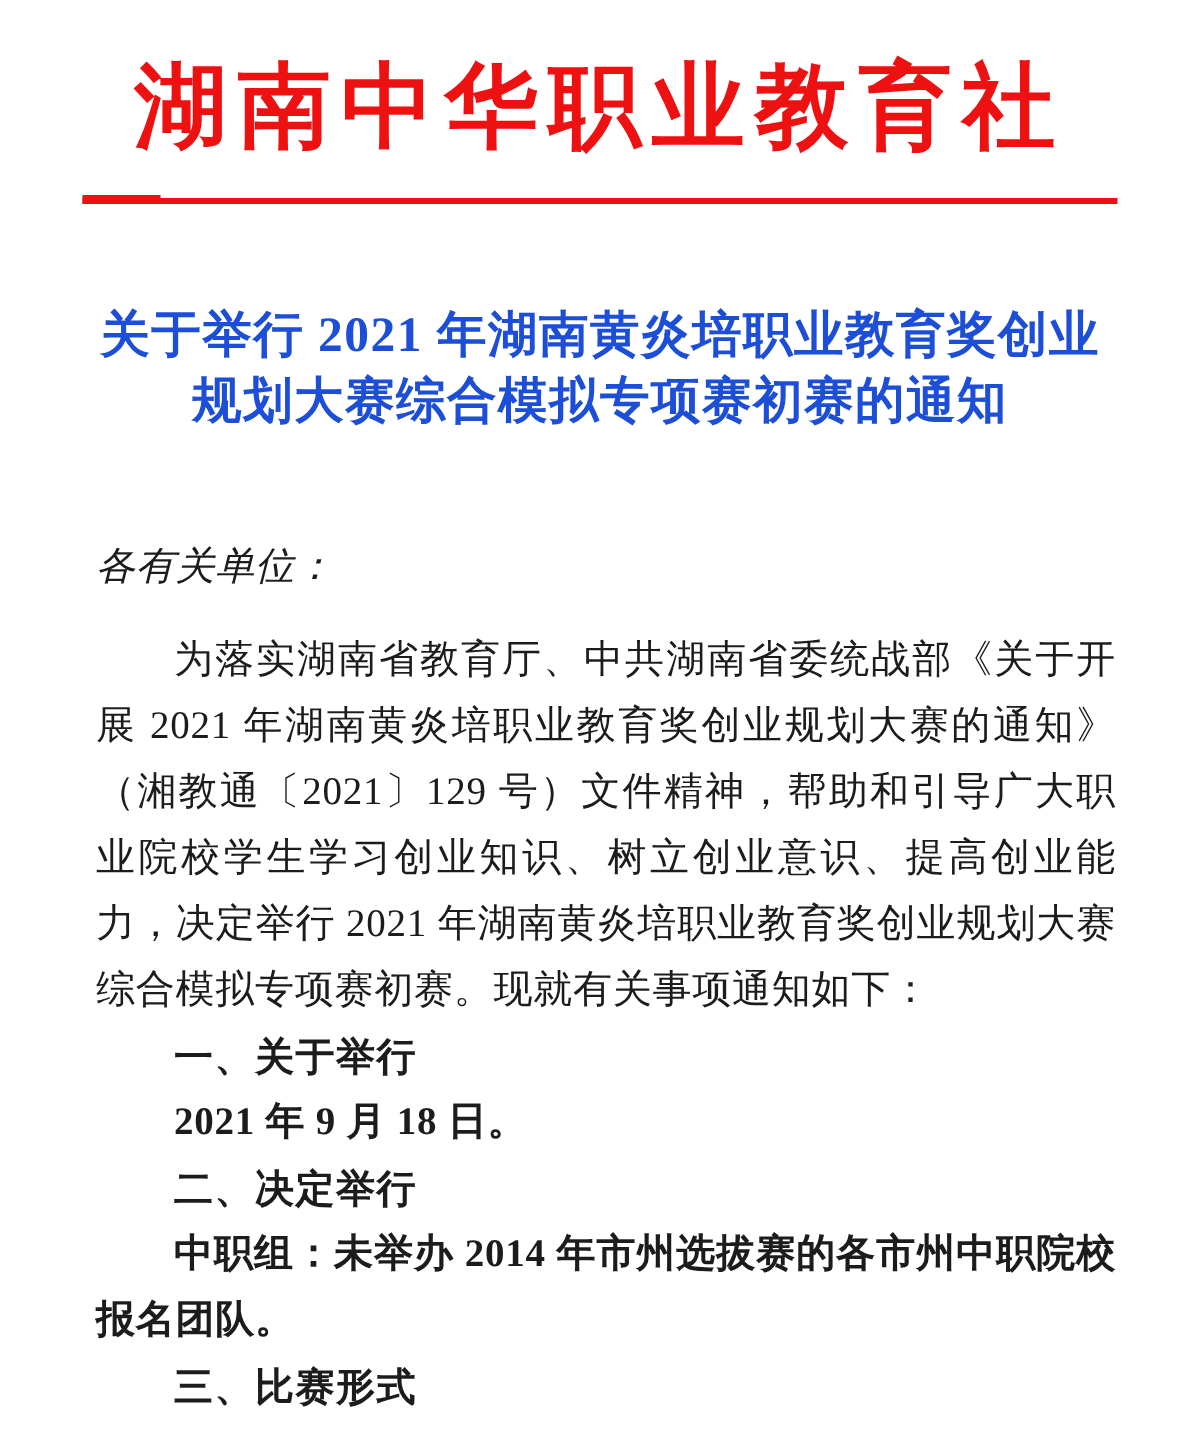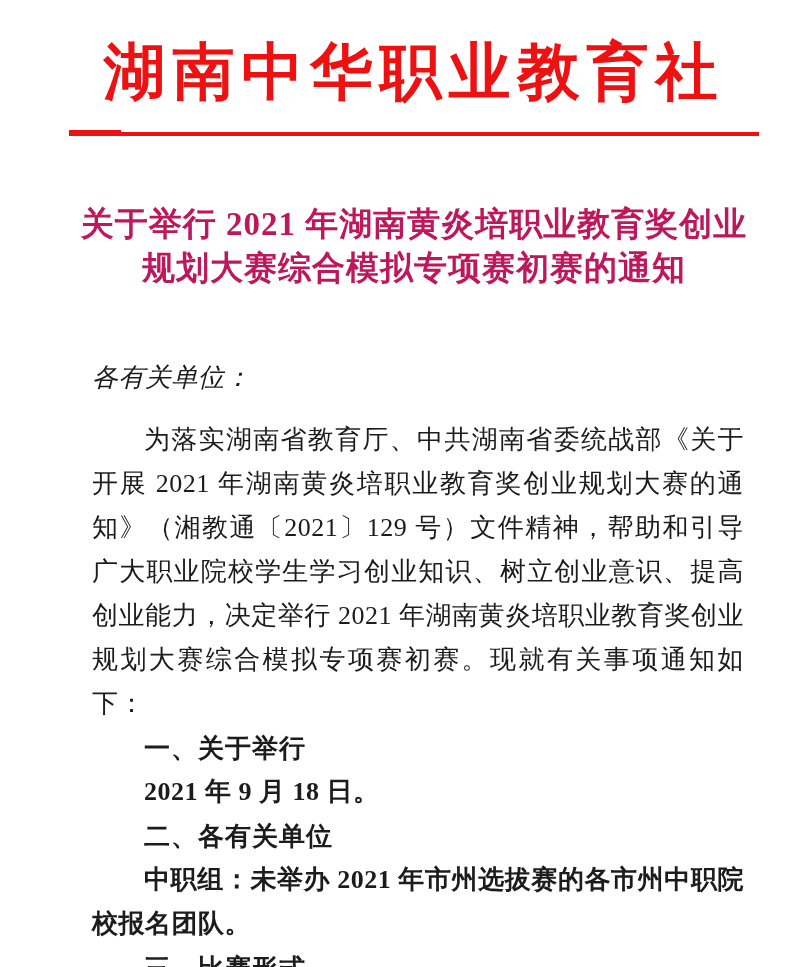--- a/index.html
+++ b/index.html
@@ -7,21 +7,20 @@
   body { font-family: "Liberation Serif", "DejaVu Serif", serif; }
 
   .page {
     position: relative;
     width: 800px;
     height: 967px;
     margin: 0 auto;
     background: #ffffff;
     overflow: hidden;
     color: #1c1c1c;
-    padding-left: 28px;
   }
 
   
   .letterhead {
     padding-top: 28px;
     text-align: center;
   }
   .org-name {
     display: inline-block;
     font-family: "Liberation Serif", "DejaVu Serif", serif;
@@ -54,21 +53,21 @@
 
   
   .doc-title {
     width: 696px;
     margin: 64px auto 0 auto;
     text-align: center;
     font-family: "Liberation Serif", "DejaVu Serif", serif;
     font-weight: bold;
     font-size: 33px;
     line-height: 44px;
-    color: #be185d;
+    color: #1d4ed8;
     letter-spacing: 1px;
   }
 
   
   .content {
     margin: 66px 56px 0 64px;
     font-size: 26px;
     line-height: 44px;
     text-align: justify;
     letter-spacing: 0.5px;
@@ -100,20 +99,20 @@
 
   <div class="content">
 
     <div class="salutation">各有关单位：</div>
 
     <div class="para">为落实湖南省教育厅、中共湖南省委统战部《关于开展 2021 年湖南黄炎培职业教育奖创业规划大赛的通知》（湘教通〔2021〕129 号）文件精神，帮助和引导广大职业院校学生学习创业知识、树立创业意识、提高创业能力，决定举行 2021 年湖南黄炎培职业教育奖创业规划大赛综合模拟专项赛初赛。现就有关事项通知如下：</div>
 
     <div class="section-heading">一、关于举行</div>
     <div class="section-item">2021 年 9 月 18 日。</div>
 
-    <div class="section-heading">二、各有关单位</div>
-    <div class="section-item">中职组：未举办 2021 年市州选拔赛的各市州中职院校报名团队。</div>
+    <div class="section-heading">二、决定举行</div>
+    <div class="section-item">中职组：未举办 2014 年市州选拔赛的各市州中职院校报名团队。</div>
 
     <div class="section-heading">三、比赛形式</div>
 
   </div>
 
 </div>
 
 </body></html>

